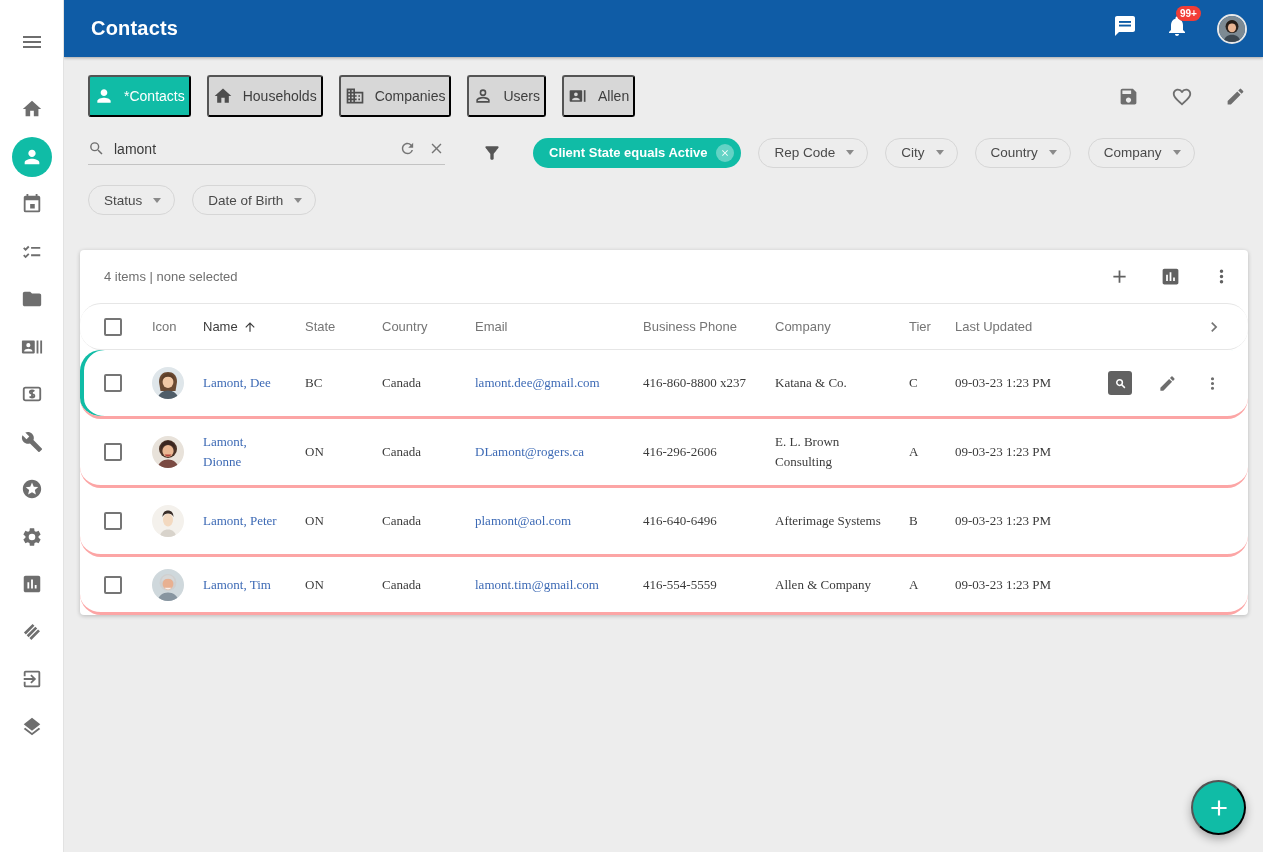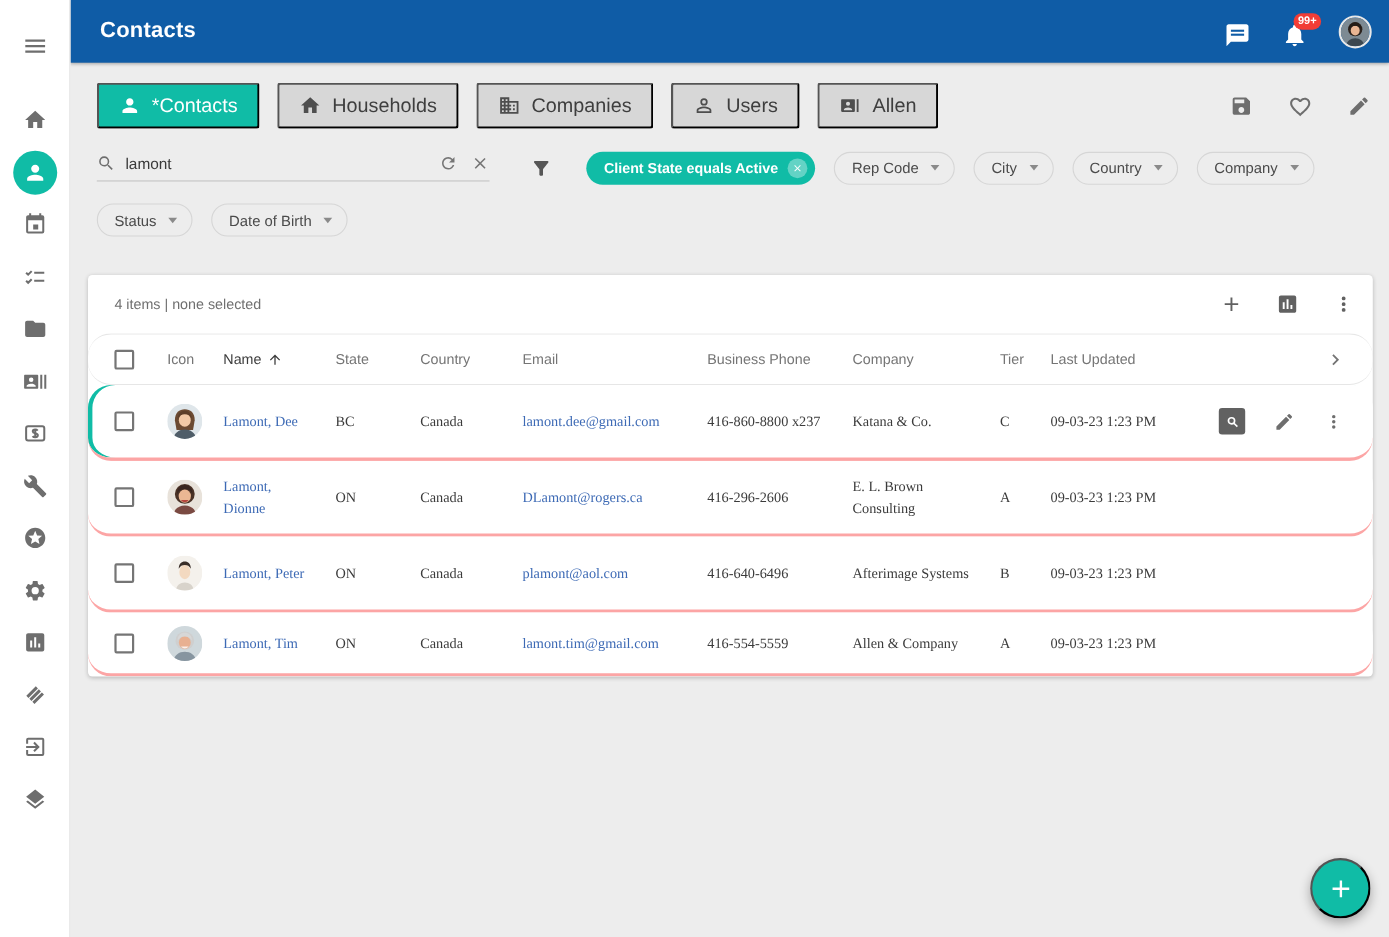--- a/index.html
+++ b/index.html
@@ -12,33 +12,33 @@
   .sidebar .menu-btn { margin-top:18px; margin-bottom:20px; cursor:pointer; }
   .nav-item { width:48px; height:47.5px; display:flex; align-items:center; justify-content:center; cursor:pointer; }
   .nav-item svg { width:22px; height:22px; fill:#6e6e6e; }
   .nav-active-circle { width:40px; height:40px; border-radius:50%; background:var(--teal); display:flex; align-items:center; justify-content:center; }
   .nav-active-circle svg { fill:#ffffff; width:22px; height:22px; }
 
   
   .topbar { position:absolute; left:64px; top:0; right:0; height:57px; background:var(--blue);
             display:flex; align-items:center; box-shadow:0 1px 3px rgba(0,0,0,.3); z-index:4; }
   .topbar-title { color:#ffffff; font-size:20px; font-weight:bold; margin-left:27px; letter-spacing:.2px; }
-  .topbar-right { margin-left:auto; display:flex; align-items:flex-end; gap:28px; margin-right:16px; }
+  .topbar-right { margin-left:auto; display:flex; align-items:flex-start; gap:28px; margin-right:16px; }
   .topbar-icon { position:relative; cursor:pointer; display:flex; }
   .topbar-icon svg { width:24px; height:24px; fill:#ffffff; }
   .badge { position:absolute; top:-8px; left:11px; background:var(--red); color:#fff; font-size:10px; font-weight:bold;
            padding:2px 4px; border-radius:9px; line-height:11px; min-width:15px; text-align:center; }
   .avatar-top { width:30px; height:30px; border-radius:50%; border:2px solid #e8e8e8; overflow:hidden; cursor:pointer; }
 
   
   .content { position:absolute; left:64px; top:57px; right:0; bottom:0; background:#ededed; }
 
   .tabs-row { display:flex; gap:16px; padding:18px 0 0 24px; }
-  .tab { height:42px; display:flex; align-items:center; gap:10px; padding:0 18px; border-radius:3px;
-         background:#d7d7d7; color:#3e3e3e; font-size:18px; cursor:pointer; }
+  .tab { height:42px; display:flex; align-items:center; gap:10px; padding:0 4px; border-radius:3px;
+         background:#d7d7d7; color:#3e3e3e; font-size:14px; cursor:pointer; }
   .tab svg { width:20px; height:20px; fill:#4e4e4e; }
   .tab.active { background:var(--teal); color:#ffffff; }
   .tab.active svg { fill:#ffffff; }
 
   .filter-row1 { display:flex; align-items:center; margin:20px 0 0 24px; height:31px; }
   .search-field { display:flex; align-items:center; width:357px; border-bottom:1px solid #c3c3c3; padding-bottom:7px; }
   .search-field svg.mag { width:17px; height:17px; fill:#6e6e6e; flex:none; }
   .search-input { border:none; outline:none; background:transparent; font-size:14px; color:#3a3a3a;
                   margin-left:9px; flex:1; font-family:inherit; }
   .search-field .mini-btn { flex:none; margin-left:12px; cursor:pointer; display:flex; }

